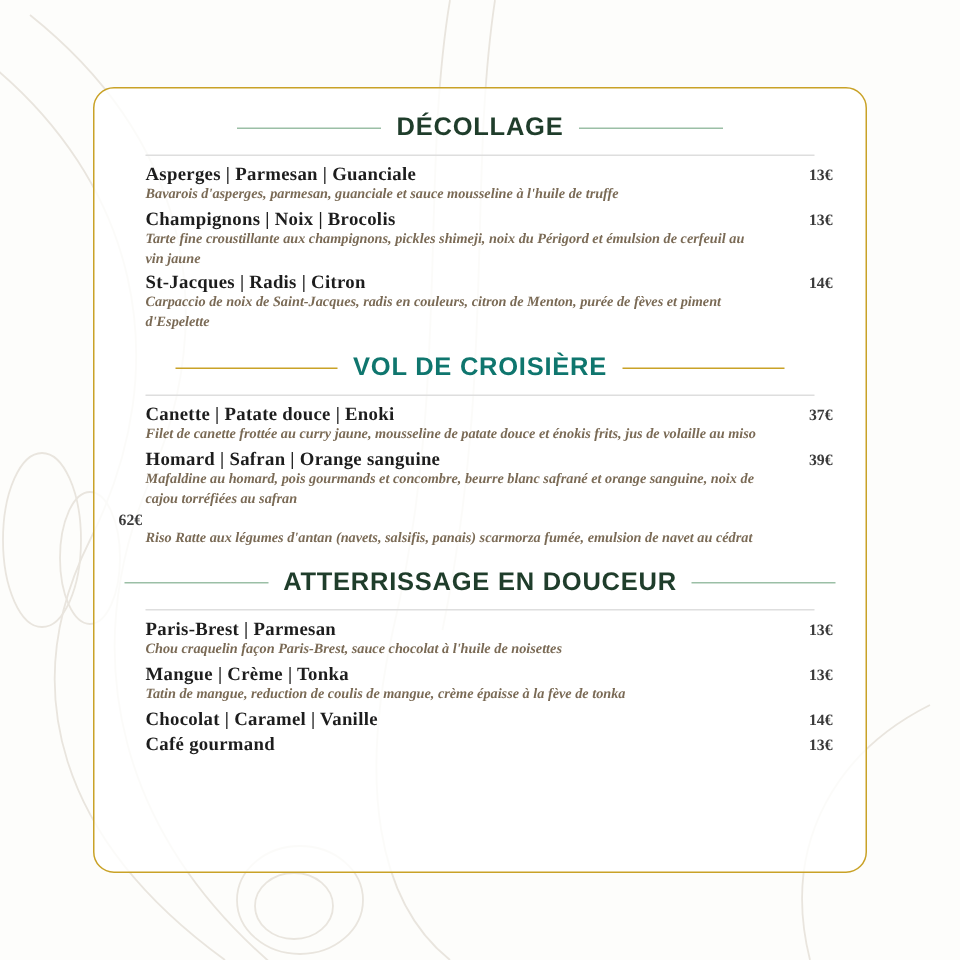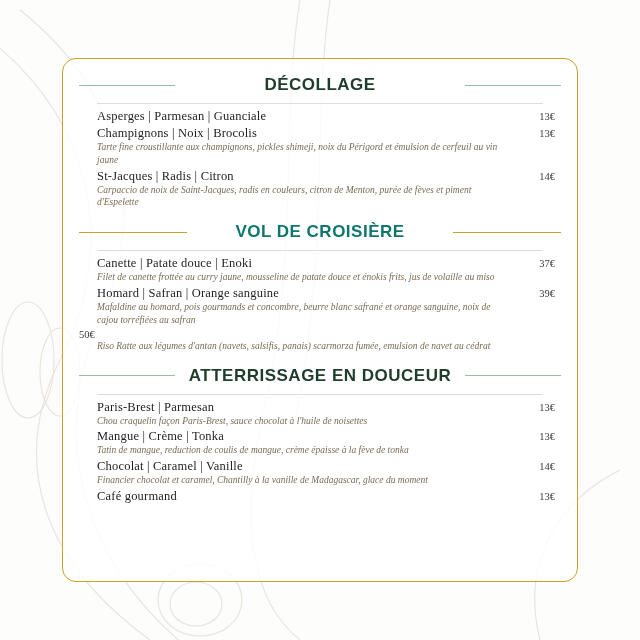--- a/index.html
+++ b/index.html
@@ -33,21 +33,21 @@
     height: 524px;
     border: 1px solid #c9a227;
     border-radius: 14px;
     background: rgba(255,255,255,0.82);
     box-sizing: border-box;
     padding: 10px 16px 10px 16px;
   }
   .section-head {
     display: flex;
     align-items: center;
-    justify-content: space-between;
+    justify-content: center;
     gap: 10px;
     margin: 6px 0 8px 0;
   }
   .section-head .rule {
     height: 1px;
     flex: 0 0 auto;
     width: 96px;
   }
   .section-head .rule.long { width: 108px; }
   .section-title {
@@ -56,21 +56,21 @@
     letter-spacing: 0.5px;
     font-size: 17px;
     color: #1f3d2b;
     white-space: nowrap;
   }
   .section-title.gold { color: #0f766e; }
   .rule.green { background: #9bbfa6; }
   .rule.gold  { background: #c9a227; }
 
   .items { margin-top: 2px; }
-  .item { padding: 1px 0 1px 0; }
+  .item { padding: 1px 0 1px 0; font-weight: bold; }
   .item-row {
     display: flex;
     align-items: baseline;
     justify-content: space-between;
   }
   .item-title {
     font-family: "Liberation Serif", serif;
     font-size: 12.5px;
     color: #1d1d1d;
     padding-left: 18px;
@@ -127,20 +127,21 @@
         <span class="section-title">DÉCOLLAGE</span>
         <span class="rule green"></span>
       </div>
       <hr class="divider">
       <div class="items">
         <div class="item">
           <div class="item-row">
             <span class="item-title">Asperges | Parmesan | Guanciale</span>
             <span class="item-price">13€</span>
           </div>
+          <div class="item-desc">Bavarois d'asperges, parmesan, guanciale et sauce mousseline à l'huile de truffe</div>
         </div>
         <div class="item">
           <div class="item-row">
             <span class="item-title">Champignons | Noix | Brocolis</span>
             <span class="item-price">13€</span>
           </div>
           <div class="item-desc">Tarte fine croustillante aux champignons, pickles shimeji, noix du Périgord et émulsion de cerfeuil au vin jaune</div>
         </div>
         <div class="item">
           <div class="item-row">
@@ -171,21 +172,21 @@
         </div>
         <div class="item">
           <div class="item-row">
             <span class="item-title">Homard | Safran | Orange sanguine</span>
             <span class="item-price">39€</span>
           </div>
           <div class="item-desc">Mafaldine au homard, pois gourmands et concombre, beurre blanc safrané et orange sanguine, noix de cajou torréfiées au safran</div>
         </div>
         <div class="item">
           <div class="item-row">
-            <span class="item-price">50€</span>
+            <span class="item-price">62€</span>
           </div>
           <div class="item-desc">Riso Ratte aux légumes d'antan (navets, salsifis, panais) scarmorza fumée, emulsion de navet au cédrat</div>
         </div>
       </div>
     </div>
 
     <div class="sec-gap"></div>
 
     <div class="section">
       <div class="section-head">
@@ -207,21 +208,20 @@
             <span class="item-title">Mangue | Crème | Tonka</span>
             <span class="item-price">13€</span>
           </div>
           <div class="item-desc">Tatin de mangue, reduction de coulis de mangue, crème épaisse à la fève de tonka</div>
         </div>
         <div class="item">
           <div class="item-row">
             <span class="item-title">Chocolat | Caramel | Vanille</span>
             <span class="item-price">14€</span>
           </div>
-          <div class="item-desc">Financier chocolat et caramel, Chantilly à la vanille de Madagascar, glace du moment</div>
         </div>
         <div class="item">
           <div class="item-row">
             <span class="item-title">Café gourmand</span>
             <span class="item-price">13€</span>
           </div>
           <div class="item-desc"></div>
         </div>
       </div>
     </div>

